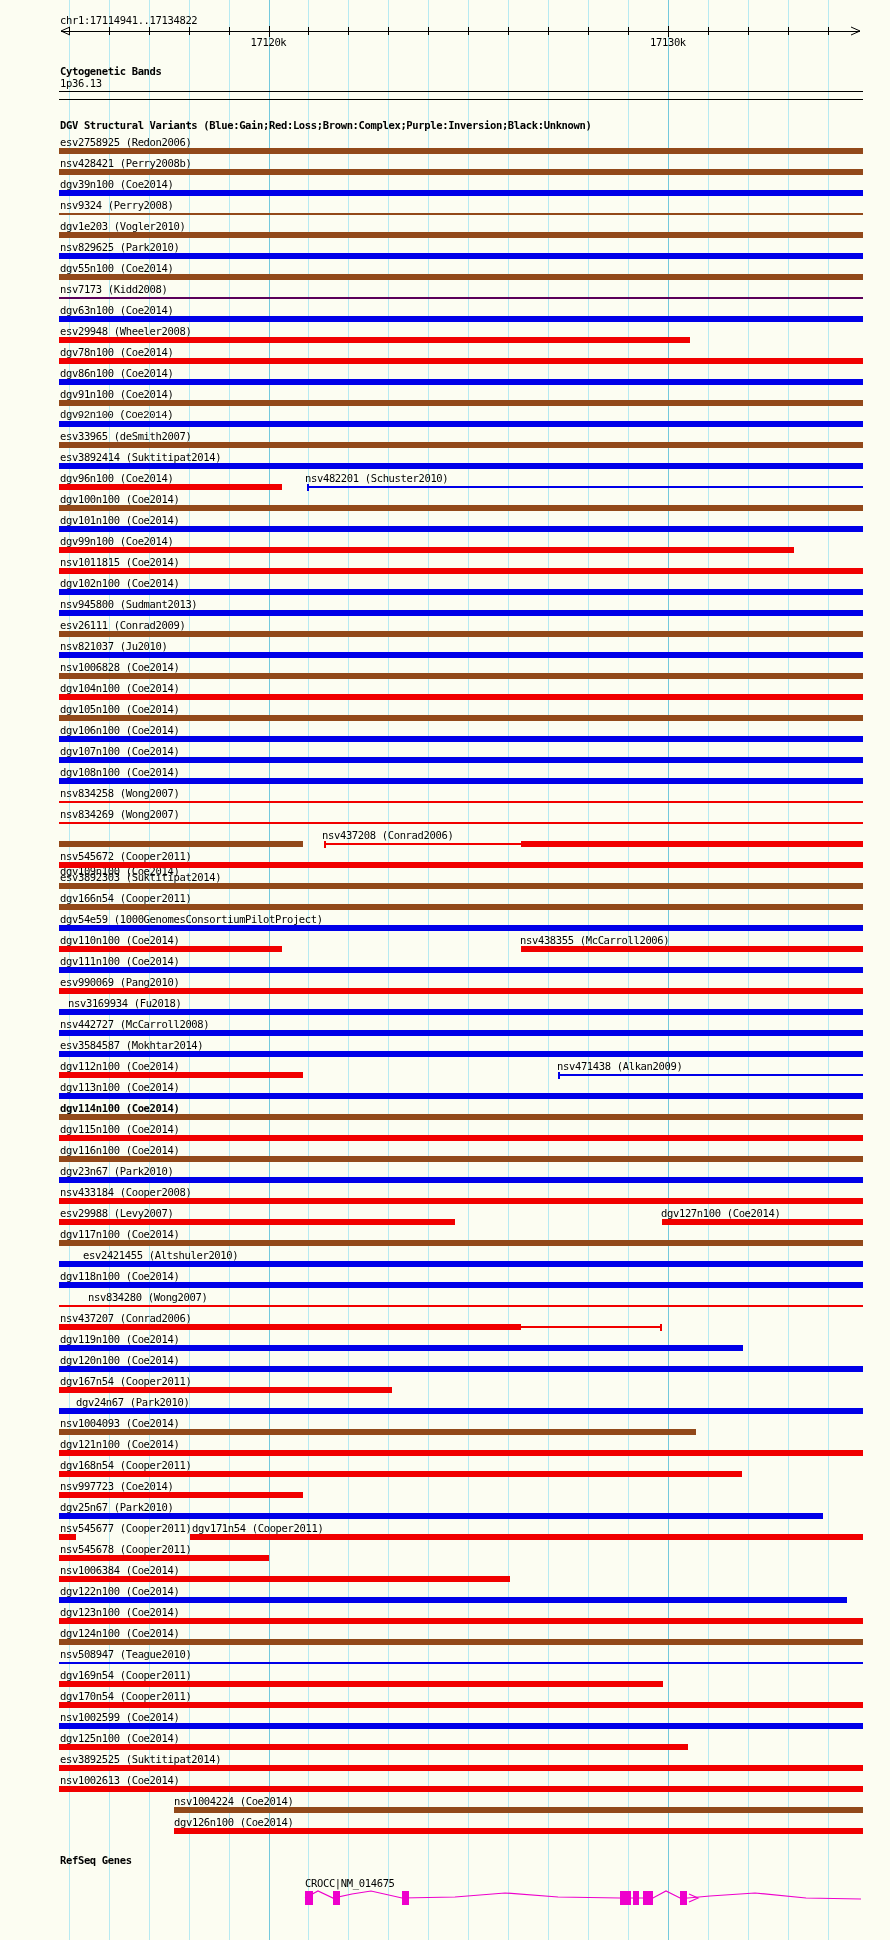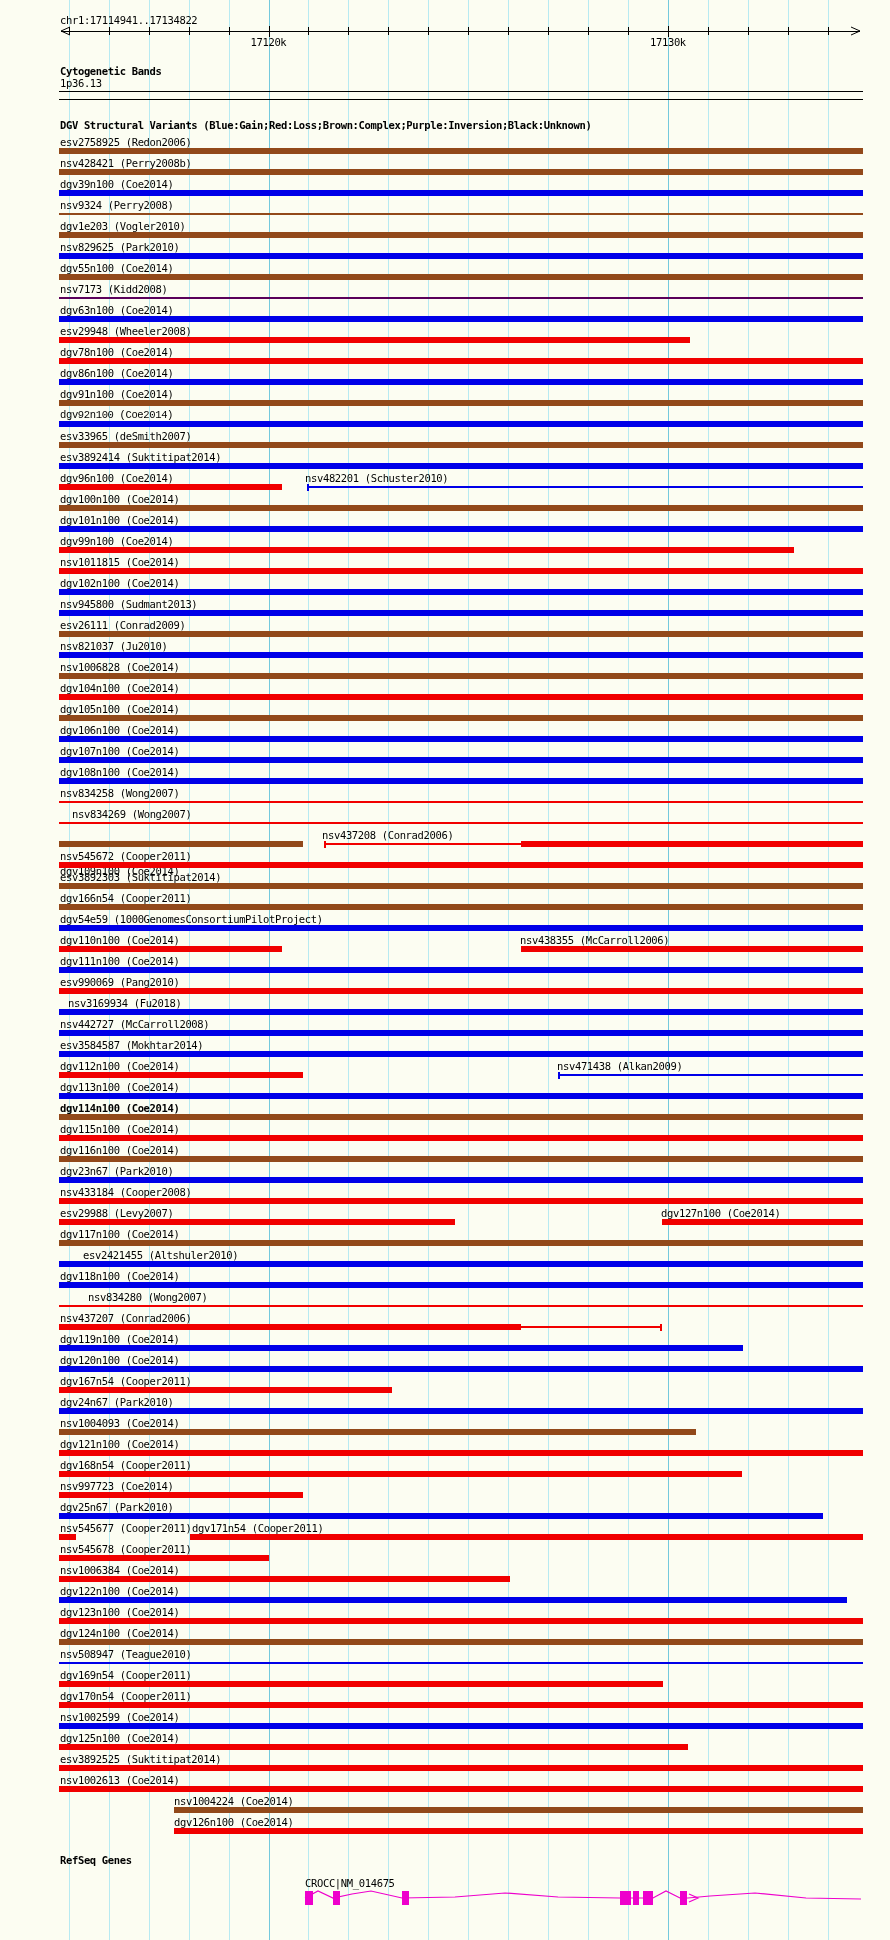--- a/index.html
+++ b/index.html
@@ -146,21 +146,21 @@
       <div class="txt" style="left: 60px; top: 704px;">dgv105n100 (Coe2014)</div>
       <div class="bar brown" style="left: 59px; top: 715px; width: 804px;"></div>
       <div class="txt" style="left: 60px; top: 725px;">dgv106n100 (Coe2014)</div>
       <div class="bar blue" style="left: 59px; top: 736px; width: 804px;"></div>
       <div class="txt" style="left: 60px; top: 746px;">dgv107n100 (Coe2014)</div>
       <div class="bar blue" style="left: 59px; top: 757px; width: 804px;"></div>
       <div class="txt" style="left: 60px; top: 767px;">dgv108n100 (Coe2014)</div>
       <div class="bar blue" style="left: 59px; top: 778px; width: 804px;"></div>
       <div class="txt" style="left: 60px; top: 788px;">nsv834258 (Wong2007)</div>
       <div class="bar red thin" style="left: 59px; top: 801px; width: 804px;"></div>
-      <div class="txt" style="left: 72px; top: 809px; text-align: right;">nsv834269 (Wong2007)</div>
+      <div class="txt" style="left: 60px; top: 809px; text-align: right;">nsv834269 (Wong2007)</div>
       <div class="bar red thin" style="left: 59px; top: 822px; width: 804px;"></div>
       <div class="txt" style="left: 60px; top: 866px;">dgv109n100 (Coe2014)</div>
       <div class="bar brown" style="left: 59px; top: 841px; width: 244px;"></div>
       <div class="txt" style="left: 322px; top: 830px;">nsv437208 (Conrad2006)</div>
       <div class="bar red thin" style="left: 324px; top: 843px; width: 197px;"></div>
       <div class="etick red" style="left: 324px; top: 841px;"></div>
       <div class="bar red" style="left: 521px; top: 841px; width: 342px;"></div>
       <div class="txt" style="left: 60px; top: 851px;">nsv545672 (Cooper2011)</div>
       <div class="bar red" style="left: 59px; top: 862px; width: 804px;"></div>
       <div class="txt" style="left: 60px; top: 872px;">esv3892303 (Suktitipat2014)</div>
@@ -215,21 +215,21 @@
       <div class="txt" style="left: 60px; top: 1313px;">nsv437207 (Conrad2006)</div>
       <div class="bar red" style="left: 59px; top: 1324px; width: 462px;"></div>
       <div class="bar red thin" style="left: 521px; top: 1326px; width: 141px;"></div>
       <div class="etick red" style="left: 660px; top: 1324px;"></div>
       <div class="txt" style="left: 60px; top: 1334px;">dgv119n100 (Coe2014)</div>
       <div class="bar blue" style="left: 59px; top: 1345px; width: 684px;"></div>
       <div class="txt" style="left: 60px; top: 1355px;">dgv120n100 (Coe2014)</div>
       <div class="bar blue" style="left: 59px; top: 1366px; width: 804px;"></div>
       <div class="txt" style="left: 60px; top: 1376px;">dgv167n54 (Cooper2011)</div>
       <div class="bar red" style="left: 59px; top: 1387px; width: 333px;"></div>
-      <div class="txt" style="left: 60px; top: 1397px;">dgv24n67 (Park2010)</div>
+      <div class="txt" style="left: 76px; top: 1397px;">dgv24n67 (Park2010)</div>
       <div class="bar blue" style="left: 59px; top: 1408px; width: 804px;"></div>
       <div class="txt" style="left: 60px; top: 1418px;">nsv1004093 (Coe2014)</div>
       <div class="bar brown" style="left: 59px; top: 1429px; width: 637px;"></div>
       <div class="txt" style="left: 60px; top: 1439px;">dgv121n100 (Coe2014)</div>
       <div class="bar red" style="left: 59px; top: 1450px; width: 804px;"></div>
       <div class="txt" style="left: 60px; top: 1460px;">dgv168n54 (Cooper2011)</div>
       <div class="bar red" style="left: 59px; top: 1471px; width: 683px;"></div>
       <div class="txt" style="left: 60px; top: 1481px;">nsv997723 (Coe2014)</div>
       <div class="bar red" style="left: 59px; top: 1492px; width: 244px;"></div>
       <div class="txt" style="left: 60px; top: 1502px;">dgv25n67 (Park2010)</div>

